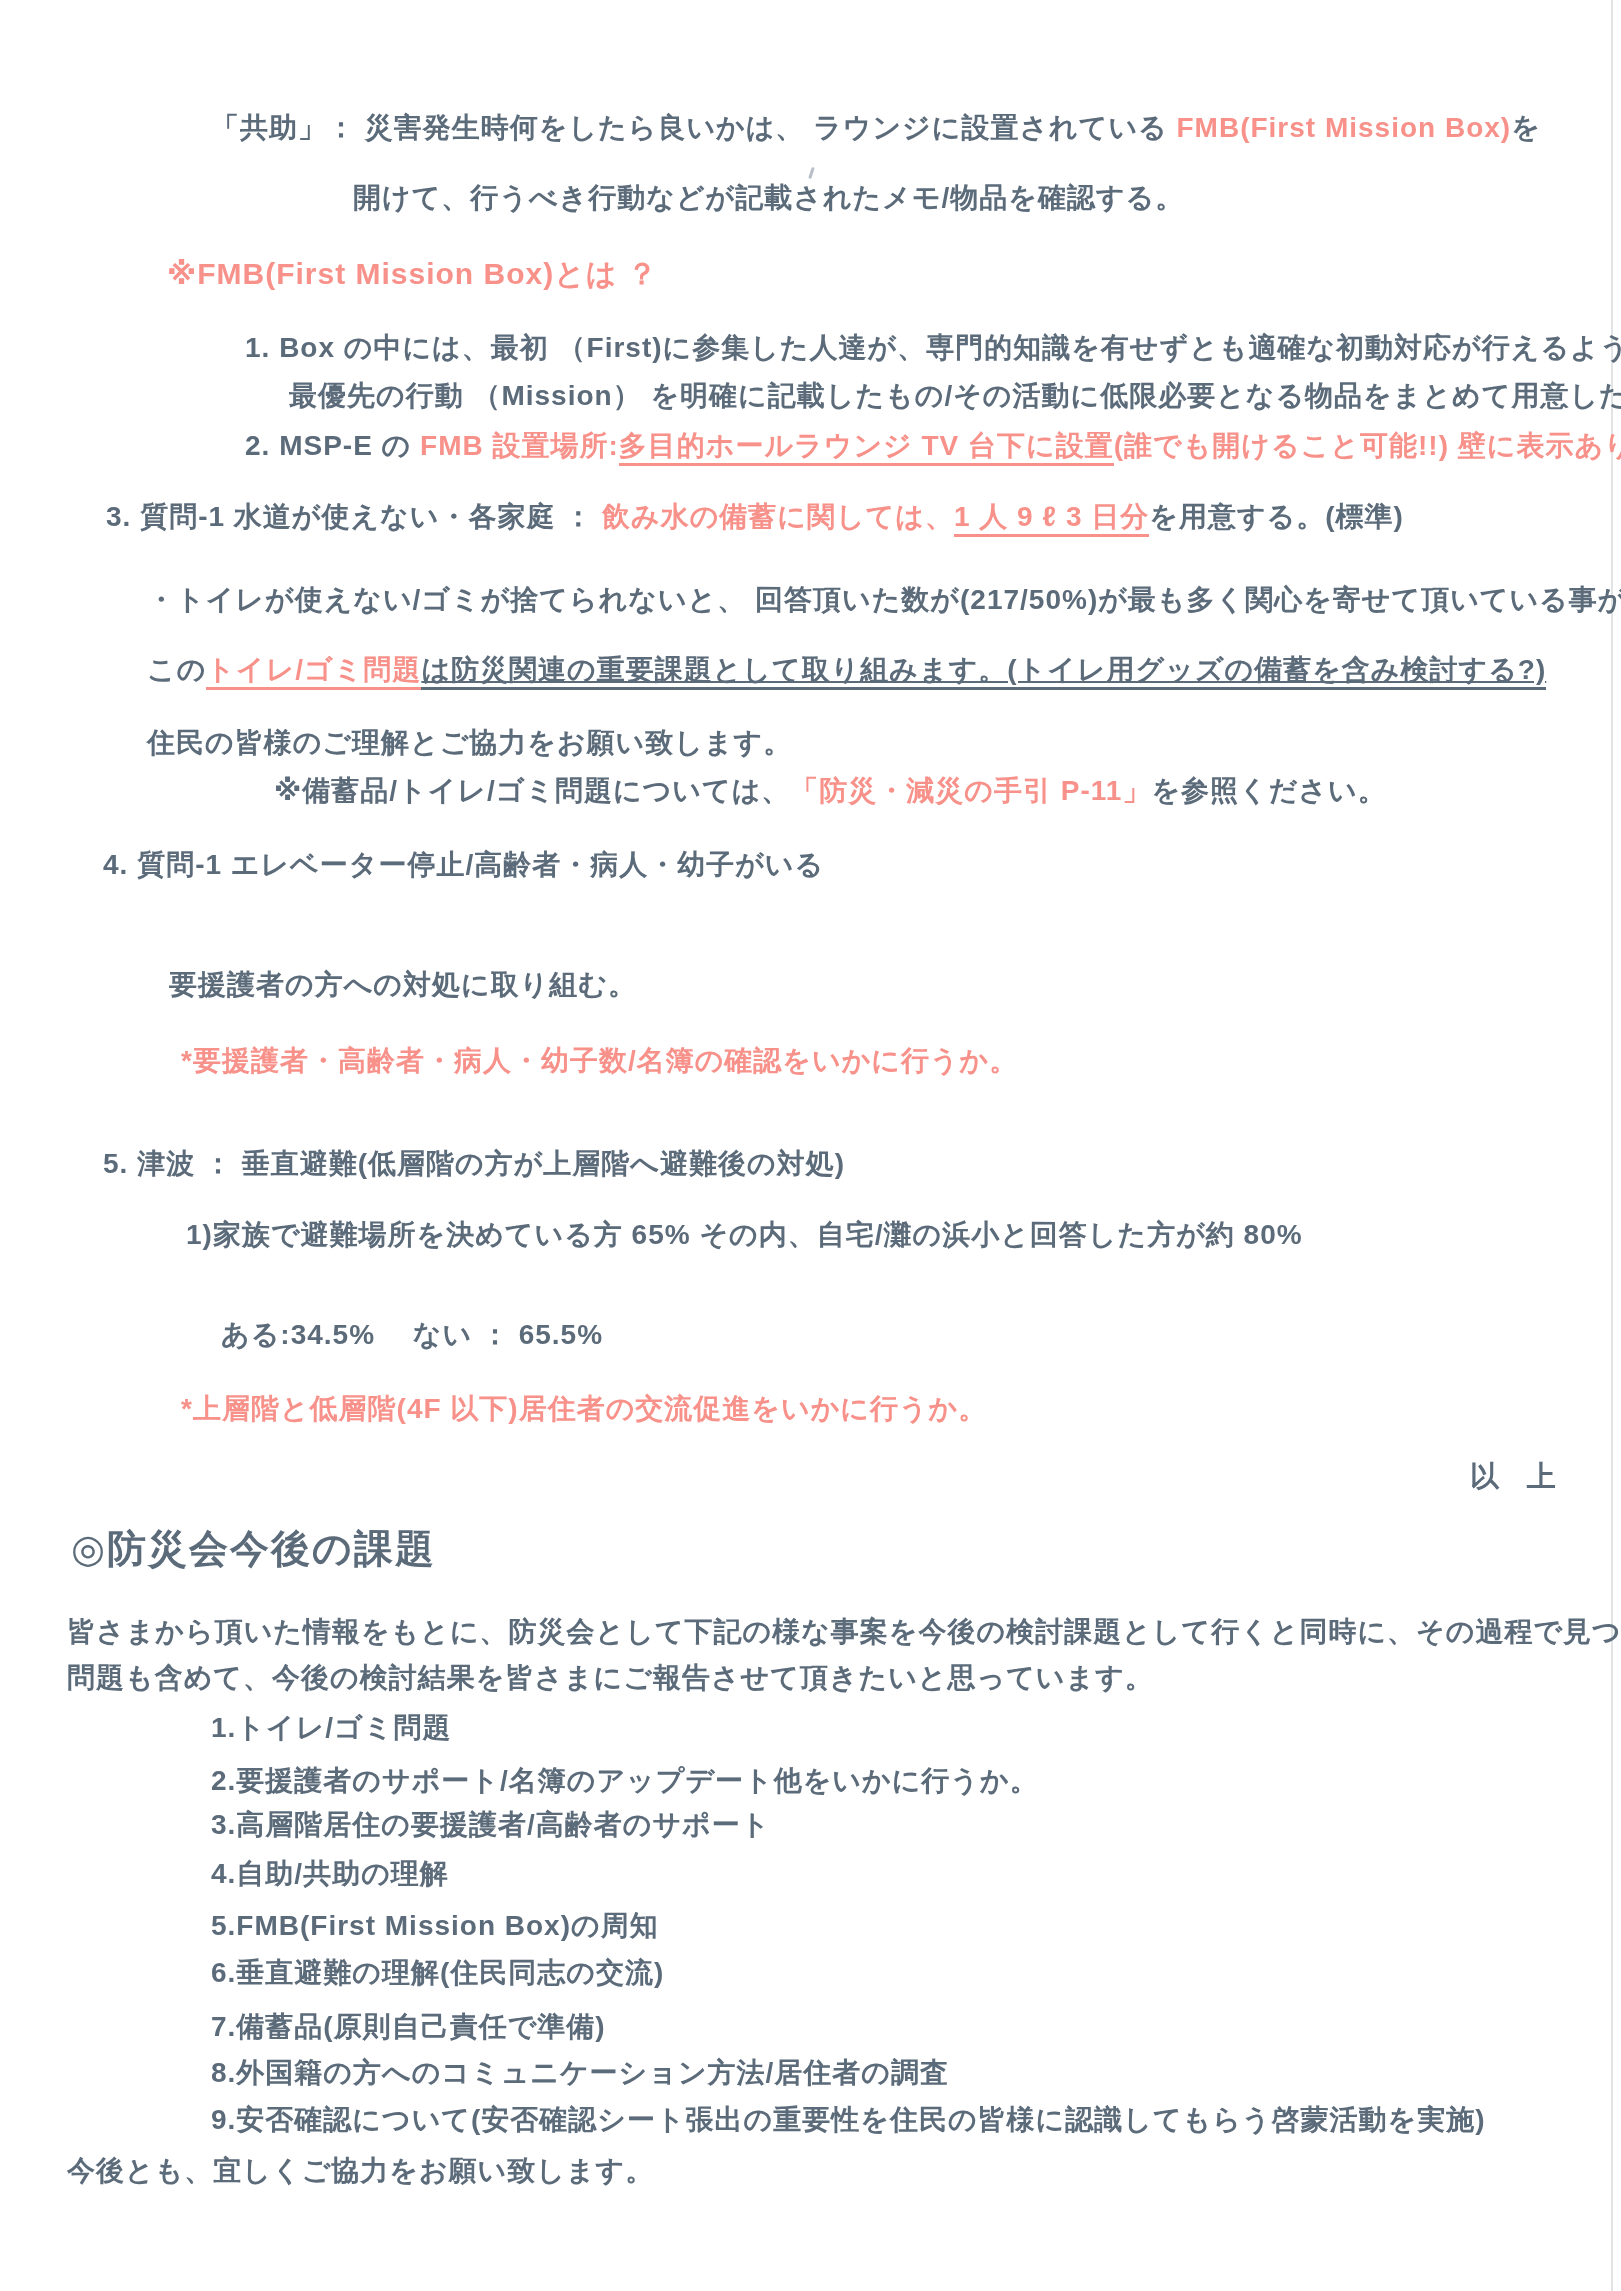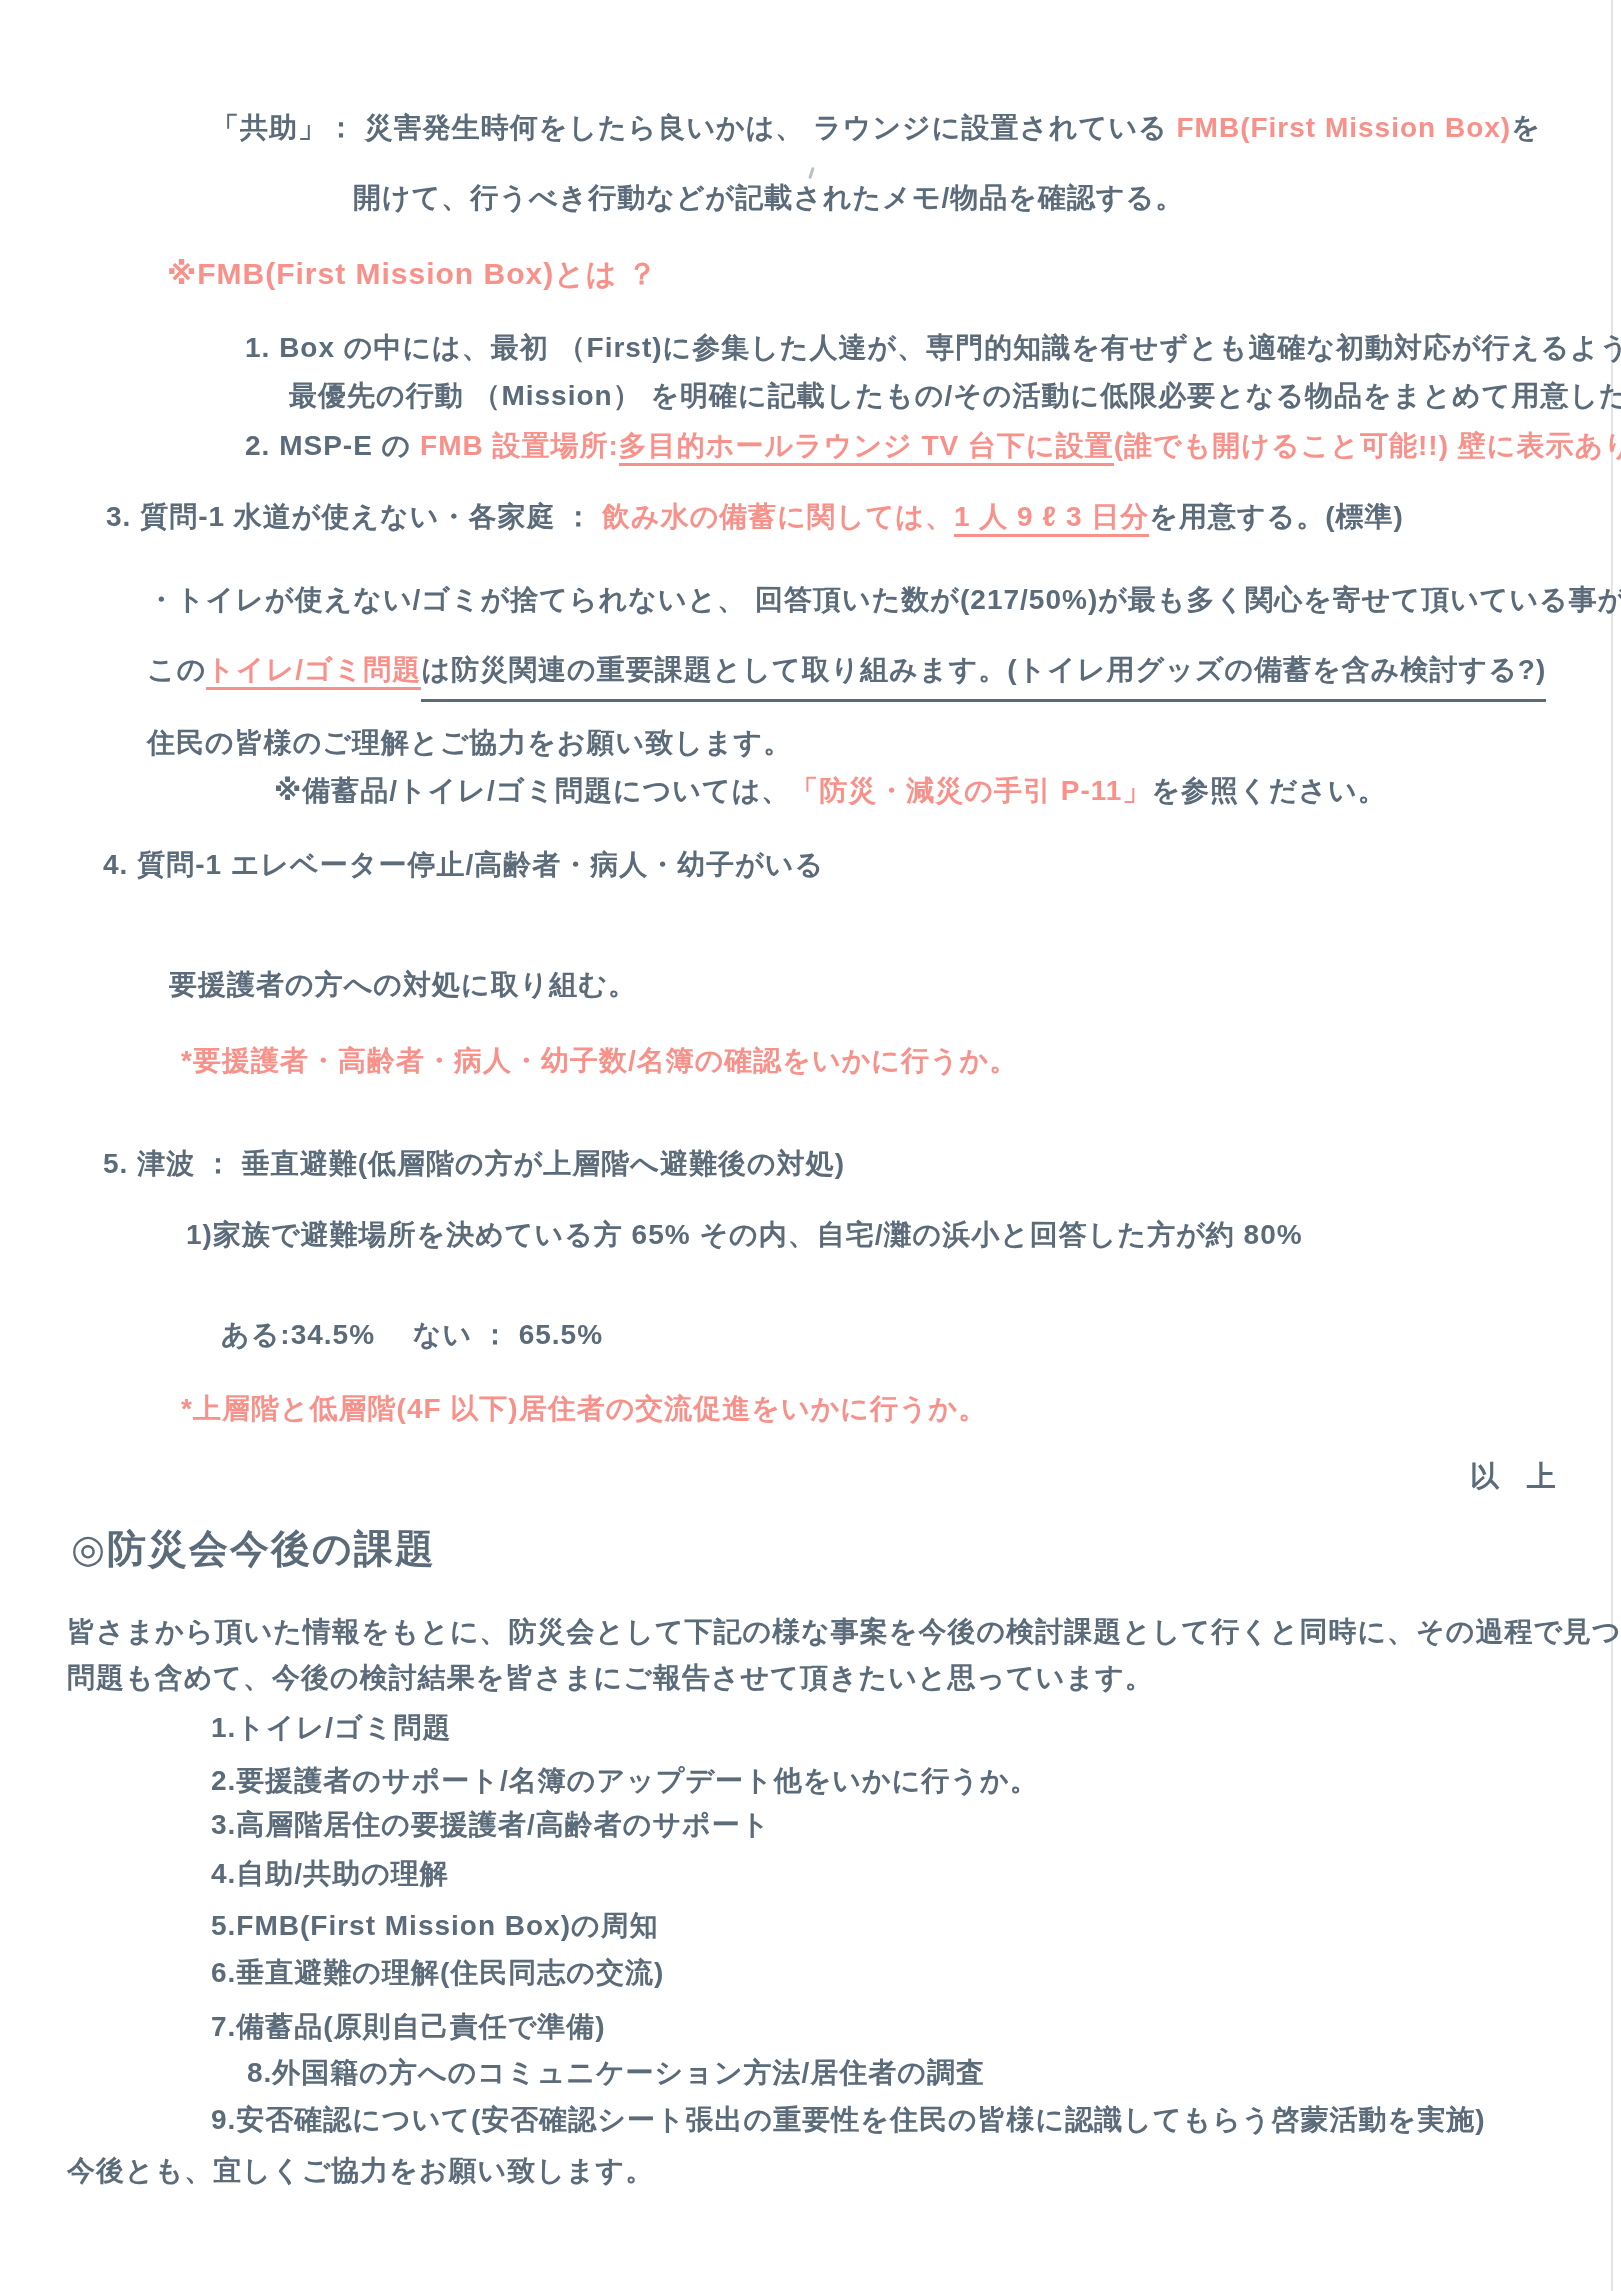--- a/index.html
+++ b/index.html
@@ -16,21 +16,21 @@
   .line{
     position:absolute;
     white-space:nowrap;
     font-size:28px;
     letter-spacing:1px;
     line-height:1.25;
   }
   .ink{color:#5c6b7a;}
   .accent{color:#f7918a;}
   .u-accent{border-bottom:3.9px solid #f7918a;padding-bottom:2px;}
-  .u-ink{border-bottom:3.9px solid #5c6b7a;padding-bottom:14px;}
+  .u-ink{border-bottom:3.9px solid #5c6b7a;padding-bottom:2px;text-decoration:underline;}
   .heading-pink{font-size:30px;letter-spacing:1px;text-align:center;}
   .big-heading{font-size:39px;letter-spacing:2px;}
   .closing{font-size:29px;letter-spacing:9.8px;}
   .scan-edge{
     position:absolute;
     top:0;right:7.8px;
     width:2px;height:2292px;
     background:#e2e4e6;
   }
   .stray-mark{
@@ -89,19 +89,19 @@
   <div class="line ink" style="left:67px;top:1614px;">皆さまから頂いた情報をもとに、防災会として下記の様な事案を今後の検討課題として行くと同時に、その過程で見つかった</div>
   <div class="line ink" style="left:67px;top:1660px;">問題も含めて、今後の検討結果を皆さまにご報告させて頂きたいと思っています。</div>
 
   <div class="line ink" style="left:211px;top:1710px;">1.トイレ/ゴミ問題</div>
   <div class="line ink" style="left:211px;top:1763px;">2.要援護者のサポート/名簿のアップデート他をいかに行うか。</div>
   <div class="line ink" style="left:211px;top:1807px;">3.高層階居住の要援護者/高齢者のサポート</div>
   <div class="line ink" style="left:211px;top:1856px;">4.自助/共助の理解</div>
   <div class="line ink" style="left:211px;top:1908px;">5.FMB(First Mission Box)の周知</div>
   <div class="line ink" style="left:211px;top:1955px;">6.垂直避難の理解(住民同志の交流)</div>
   <div class="line ink" style="left:211px;top:2009px;">7.備蓄品(原則自己責任で準備)</div>
-  <div class="line ink" style="left:211px;top:2055px;margin-left:36px;">8.外国籍の方へのコミュニケーション方法/居住者の調査</div>
+  <div class="line ink" style="left:211px;top:2055px;">8.外国籍の方へのコミュニケーション方法/居住者の調査</div>
   <div class="line ink" style="left:211px;top:2102px;">9.安否確認について(安否確認シート張出の重要性を住民の皆様に認識してもらう啓蒙活動を実施)</div>
 
   <div class="line ink" style="left:67px;top:2153px;">今後とも、宜しくご協力をお願い致します。</div>
 
 </div>
 
 
 </body></html>

